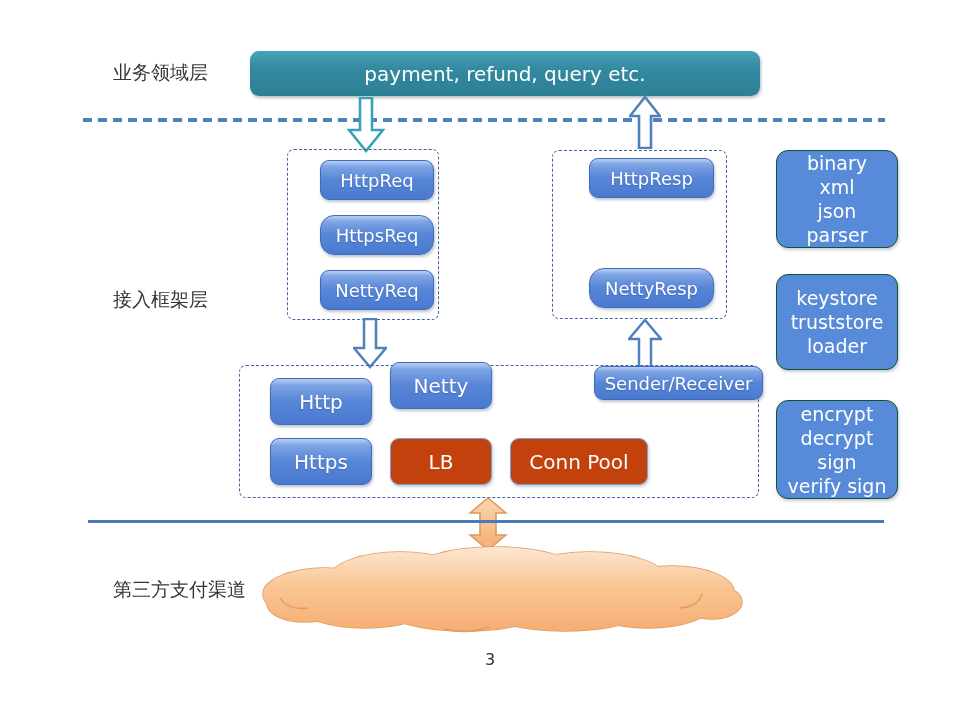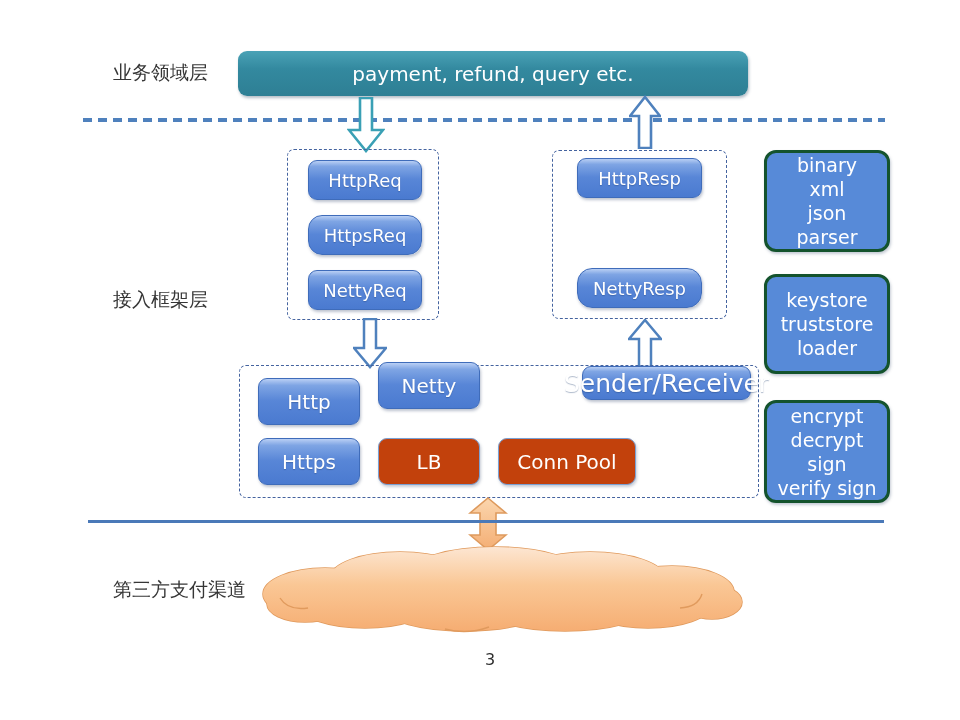--- a/index.html
+++ b/index.html
@@ -1,29 +1,29 @@
 <!DOCTYPE html>
 <html><head>
 <meta charset="utf-8">
 <style>
   html,body{margin:0;padding:0;background:#fff;}
   .canvas{position:relative;width:960px;height:720px;background:#ffffff;overflow:hidden;
           font-family:"DejaVu Sans","Liberation Sans",sans-serif;}
   .abs{position:absolute;}
   .label{font-size:19px;color:#363636;margin-left:20px;}
-  .box{display:flex;align-items:center;justify-content:center;color:#ffffff;}
+  .box{display:flex;align-items:center;justify-content:center;color:#ffffff;margin-left:12px;}
   .teal-box{background:linear-gradient(180deg,#4aa2b6 0%,#33899f 40%,#2e7f94 100%);
             border-radius:9px;font-size:20px;
             box-shadow:1px 2px 3px rgba(90,110,130,.45);}
   .grad-box{background:linear-gradient(180deg,#b9cff4 0%,#7fa5e4 14%,#5886d7 48%,#4a7ad0 100%);
             border:1px solid #3f6cba;border-radius:9px;font-size:18px;
             box-shadow:1px 2px 3px rgba(90,105,135,.4);text-shadow:0 1px 1px rgba(30,60,110,.35);}
   .flat-light{background:#c2410c;border:1px solid #7aa1d4;border-radius:9px;font-size:20px;
             box-shadow:1px 2px 3px rgba(90,105,135,.35);}
-  .side-box{background:#578ad8;border:3px solid #14532d;border-radius:12px;font-size:19px;
+  .side-box{background:#578ad8;border:1px solid #14532d;border-radius:12px;font-size:19px;
             line-height:24px;white-space:pre-line;text-align:center;
             box-shadow:1px 2px 3px rgba(90,105,135,.35);}
   .dark-box{background:#1f3b63;border-radius:12px;font-size:19px;
             box-shadow:1px 2px 3px rgba(60,70,90,.5);}
   .dashed-group{border:1.5px dashed #44639f;border-radius:7px;}
   .dashed-line{height:4px;background:repeating-linear-gradient(90deg,#4f81bd 0 9px,transparent 9px 15px);}
   .solid-line{height:3px;background:#4a79b8;}
   .big{font-size:20px;}
   .cloud-text{font-size:20px;color:#1c1c1c;text-align:center;}
   .pagenum{font-size:16px;color:#2e2e2e;text-align:center;}
@@ -91,21 +91,21 @@
   <svg class="abs" style="left:353px;top:318px;" width="34" height="51" viewBox="0 0 34 51">
     <path d="M11 1 H23 V30 H33 L17 49 L1 30 H11 Z" fill="#ffffff" stroke="#4f81bd" stroke-width="2.5"></path>
   </svg>
 
   <svg class="abs" style="left:628px;top:319px;" width="34" height="49" viewBox="0 0 34 49">
     <path d="M11 48 H23 V20 H33 L17 1 L1 20 H11 Z" fill="#ffffff" stroke="#4f81bd" stroke-width="2.5"></path>
   </svg>
 
   <div class="abs dashed-group" style="left:239px;top:365px;width:518px;height:131px;"></div>
 
-  <div class="abs box grad-box big" style="left:582px;top:366px;width:167px;height:32px;border-radius:9px;font-size:25px;">
+  <div class="abs box grad-box big" style="left:582px;top:366px;width:167px;height:32px;border-radius:9px;font-size:18px;">
     <span>Sender/Receiver</span>
   </div>
 
   <div class="abs box grad-box big" style="left:258px;top:378px;width:100px;height:45px;">
     <span>Http</span>
   </div>
   <div class="abs box grad-box big" style="left:378px;top:362px;width:100px;height:45px;">
     <span>Netty</span>
   </div>
   <div class="abs box grad-box big" style="left:258px;top:438px;width:100px;height:45px;">

